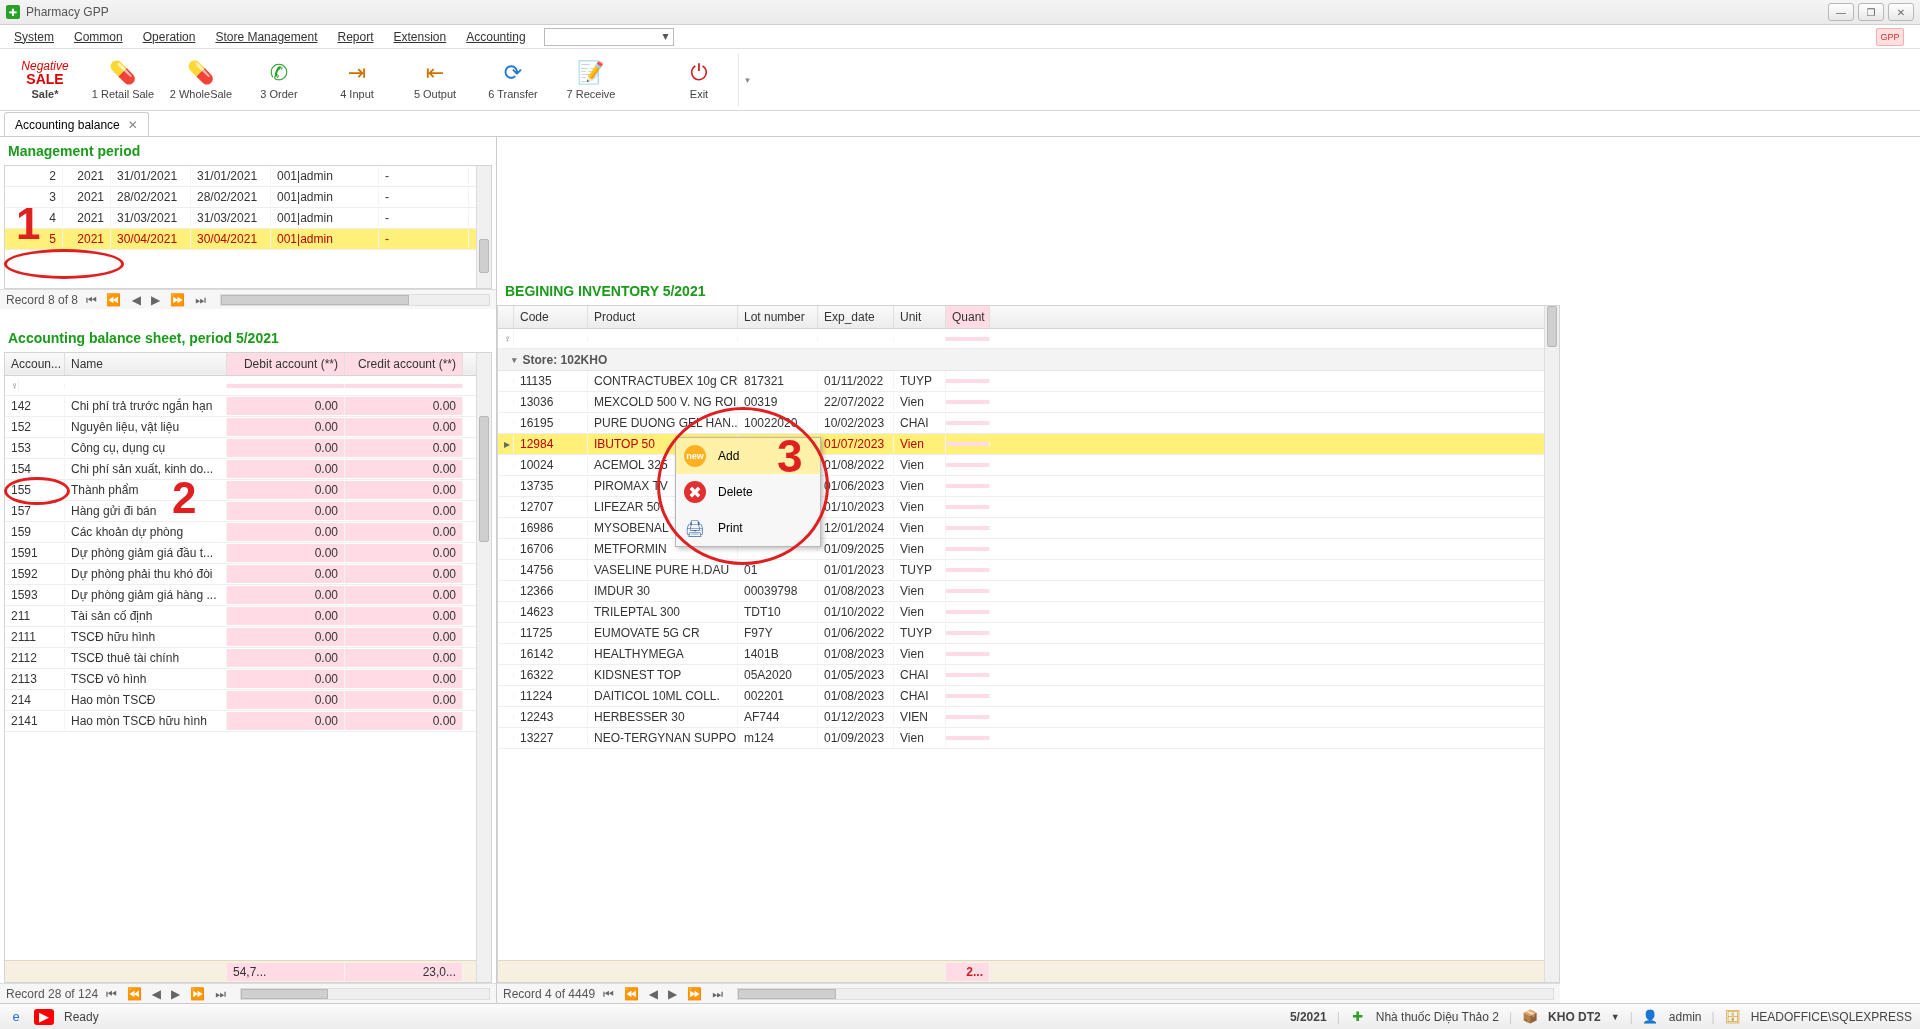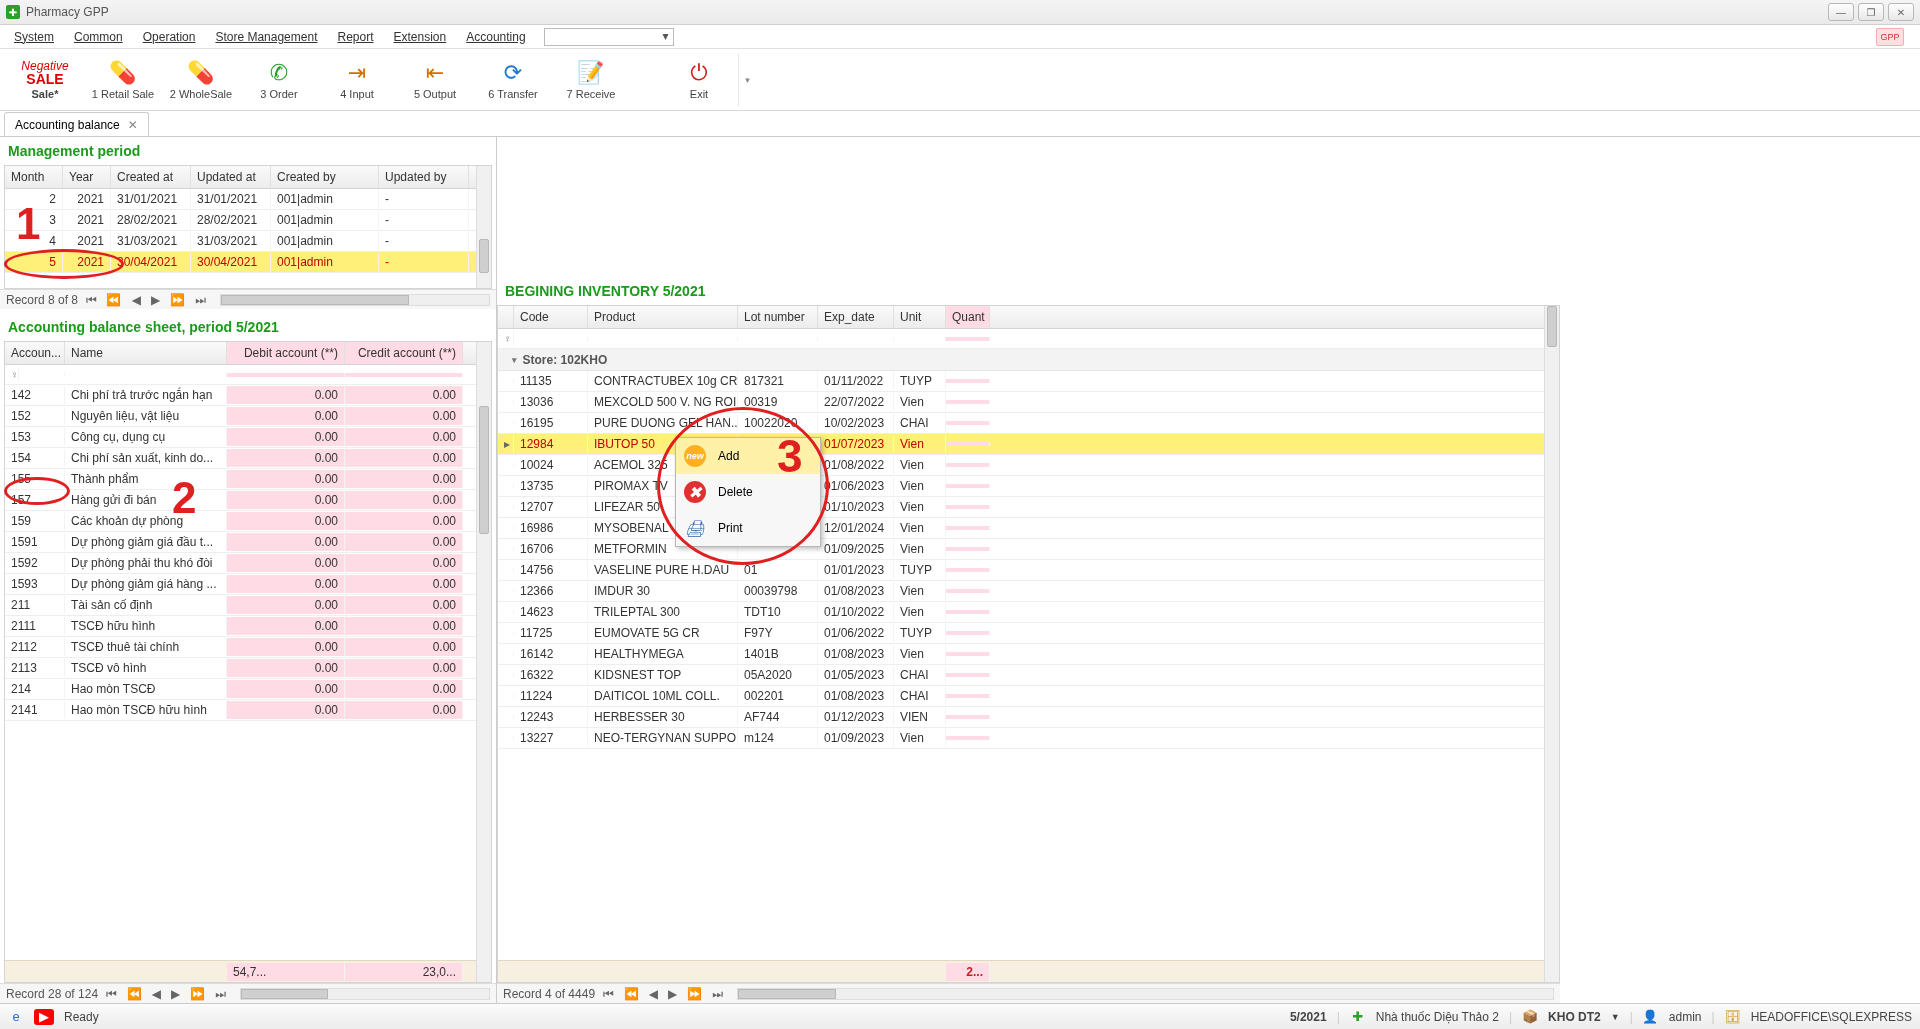--- a/index.html
+++ b/index.html
@@ -63,21 +63,21 @@
   .navbar .hscroll { flex:1; height:12px; background:#efefef; border:1px solid #ddd; position:relative; margin-left:6px;}
   .navbar .hscroll .hthumb { position:absolute; top:0; bottom:0; background:#cfcfcf; border:1px solid #b8b8b8;}
   
   
   .info-panel { position:absolute; right:0; top:32px; bottom:46px; width:360px; padding:8px 18px; color:#666; font-size:13px; line-height:1.4;}
   
   
   .ctxmenu { position:absolute; width:146px; background:#f7f7f7; border:1px solid #b8b8b8; box-shadow:2px 2px 5px rgba(0,0,0,0.25); z-index:50;}
   .ctxmenu .ctxitem { height:36px; display:flex; align-items:center; padding:0 8px; gap:12px; cursor:pointer;}
   .ctxmenu .ctxitem.sel { background:#fff2a8;}
-  .ctxmenu .cicon { width:22px; height:22px; display:flex; align-items:center; justify-content:center; font-size:16px;font-style:italic;}
+  .ctxmenu .cicon { width:22px; height:22px; display:flex; align-items:center; justify-content:center; font-size:16px;}
   
   
   .anno-circle { position:absolute; border:3px solid #e02020; border-radius:50%; pointer-events:none; z-index:60;}
   .anno-num { position:absolute; color:#e02020; font-weight:900; font-family:Arial; pointer-events:none; z-index:61;}
   
   
   .statusbar { position:absolute; left:0; right:0; bottom:0; height:26px; background:linear-gradient(#fbfbfb,#ececec); border-top:1px solid #ccc; display:flex; align-items:center; padding:0 8px; gap:10px; color:#444;}
   .statusbar .sep { color:#ccc;}
   .statusbar .sp { flex:1;}
   .statusbar .sicon { width:16px; height:16px; display:inline-flex; align-items:center; justify-content:center; font-size:13px;}
@@ -163,28 +163,20 @@
     <span class="xclose">✕</span>
   </div>
 </div>
 
 <div class="workarea">
 
   <div class="left-pane">
 
     <div class="section-title">Management period</div>
     <div class="grid" style="margin:0 4px; height:124px; position:relative;">
-      <div class="ghead">
-        <div class="gcol" style="width:58px">Month</div>
-        <div class="gcol" style="width:48px">Year</div>
-        <div class="gcol" style="width:80px">Created at</div>
-        <div class="gcol" style="width:80px">Updated at</div>
-        <div class="gcol" style="width:108px">Created by</div>
-        <div class="gcol" style="width:90px">Updated by</div>
-      </div>
       <div class="gbody" id="period-body">
           <div class="grow">
             <div class="gcell" style="width:58px;text-align:right">2</div>
             <div class="gcell" style="width:48px;text-align:right">2021</div>
             <div class="gcell" style="width:80px">31/01/2021</div>
             <div class="gcell" style="width:80px">31/01/2021</div>
             <div class="gcell" style="width:108px">001|admin</div>
             <div class="gcell" style="width:90px">-</div>
           </div>
           <div class="grow">
@@ -222,21 +214,21 @@
       <span class="nbtn">⏪</span>
       <span class="nbtn">◀</span>
       <span class="nbtn">▶</span>
       <span class="nbtn">⏩</span>
       <span class="nbtn">⏭</span>
       <div class="hscroll">
           <div class="hthumb" style="left:0;width:70%"></div>
         </div>
     </div>
 
-    <div class="section-title" style="margin-top:4px">Accounting balance sheet, period 5/2021</div>
+    <div class="section-title" style="margin-top:15px">Accounting balance sheet, period 5/2021</div>
     <div class="grid" style="margin:0 4px; flex:1; position:relative; display:flex; flex-direction:column;">
       <div class="ghead">
         <div class="gcol" style="width:60px">Accoun...</div>
         <div class="gcol" style="width:162px">Name</div>
         <div class="gcol pink-col" style="width:118px;text-align:right">Debit account (**)</div>
         <div class="gcol pink-col" style="width:118px;text-align:right">Credit account (**)</div>
       </div>
       <div class="filterrow">
         <div class="gcell filter-mark" style="width:14px">♀</div>
         <div class="gcell" style="width:46px"></div>

